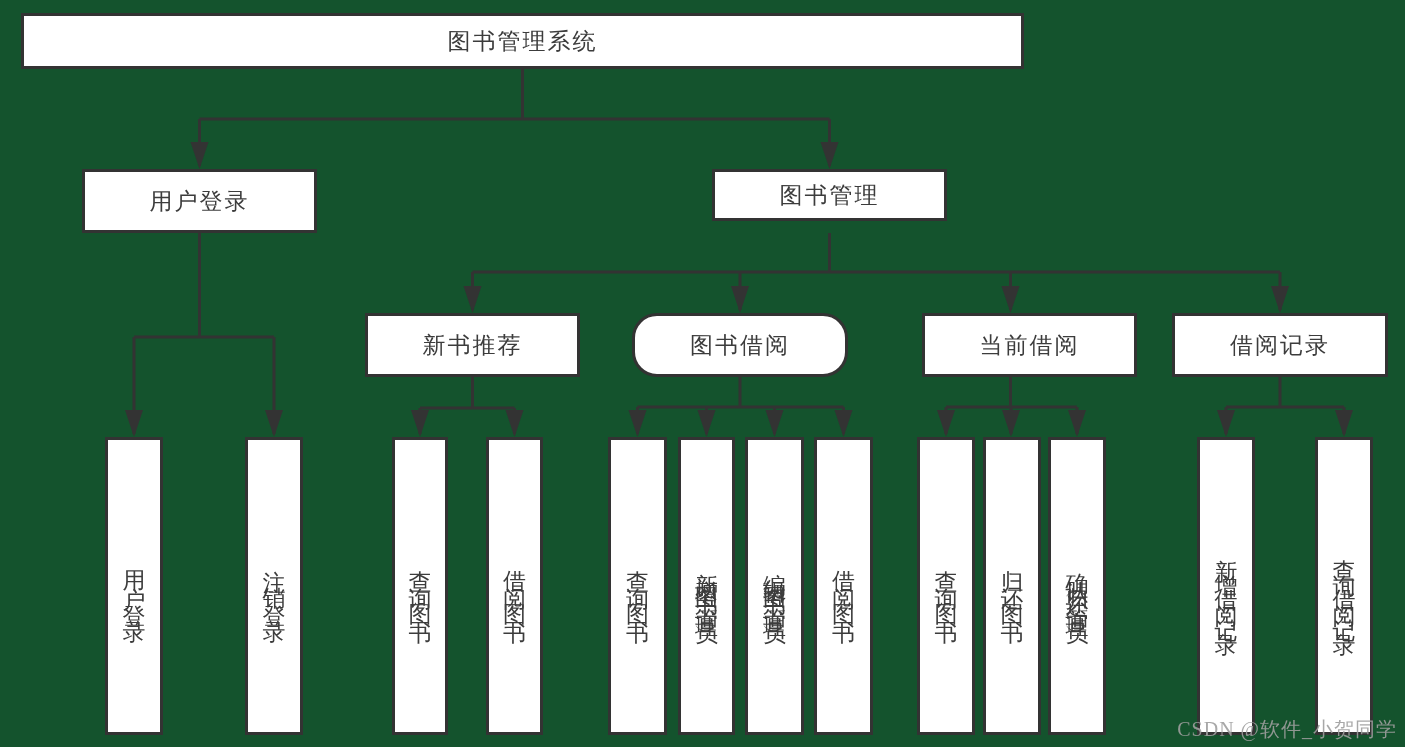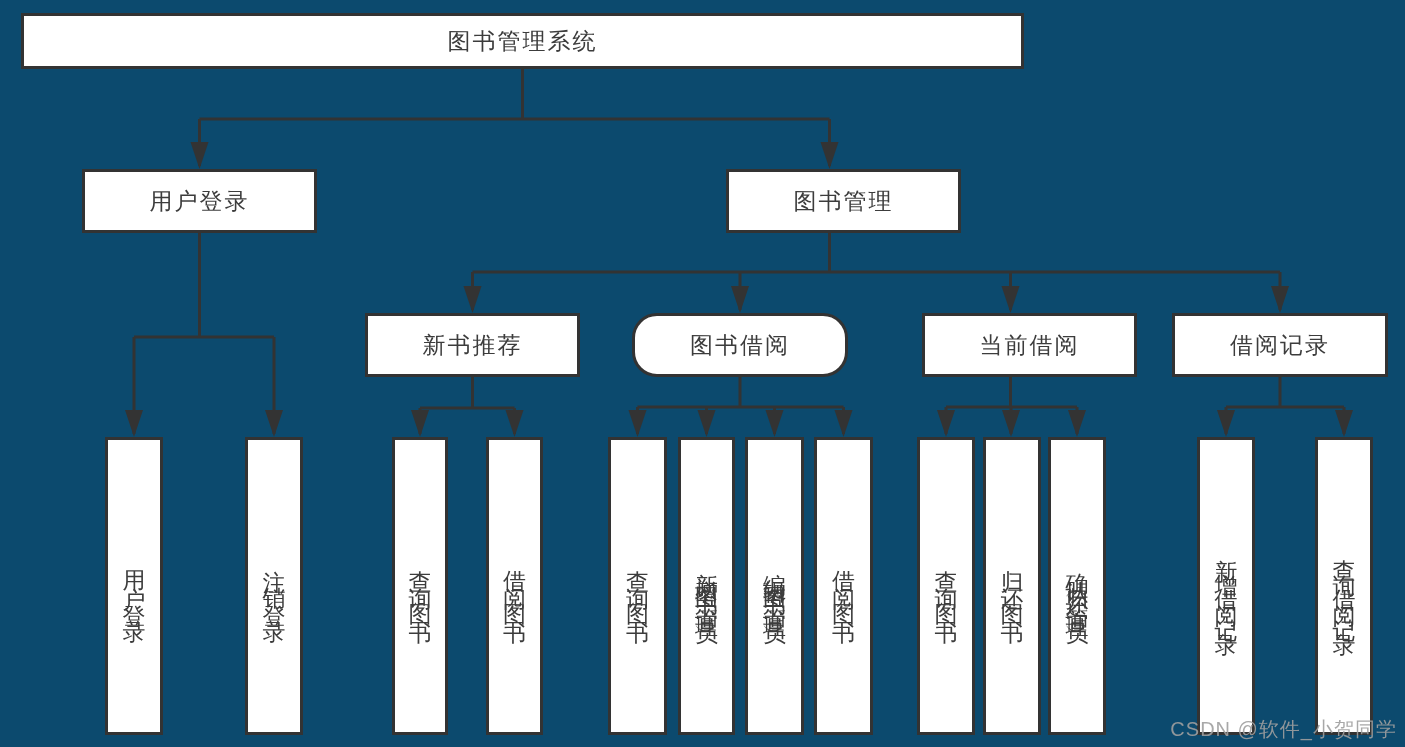--- a/index.html
+++ b/index.html
@@ -1,20 +1,20 @@
 <!DOCTYPE html>
 <html><head>
 <meta charset="utf-8">
 <style>
   html, body { margin: 0; padding: 0; background: #ffffff; }
   .stage {
     position: relative;
     width: 1405px;
     height: 747px;
-    background: #0c4a6e;
+    background: #14532d;
     font-family: "Liberation Sans", sans-serif;
     overflow: hidden;
   }
   svg.connectors {
     position: absolute;
     left: 0; top: 0;
     width: 1405px; height: 747px;
     pointer-events: none;
   }
   .node {
@@ -44,20 +44,21 @@
   .v8 .vlabel { letter-spacing: 7px;  }
   .watermark {
     position: absolute;
     top: 716px;
     right: 8px;
     font-size: 20px;
     color: rgba(158, 158, 158, 0.9);
     letter-spacing: 1px;
     white-space: nowrap;
     z-index: 5;
+    font-family: Liberation Serif, serif;
   }
 </style>
 </head>
 <body>
 
 <div class="stage">
 
   <svg class="connectors" viewBox="0 0 1405 747" xmlns="http://www.w3.org/2000/svg">
     <path fill="none" stroke="#333333" stroke-width="3" d="M522.5 69 V119 M199.5 119 H829.5 M199.5 119 V166 M829.5 119 V166
          M199.5 233 V337 M134 337 H274 M134 337 V434 M274 337 V434
@@ -89,21 +90,21 @@
     </g>
   </svg>
 
   <div class="node" style="left:21px; top:13px; width:1003px; height:56px;">
     <span class="hlabel">图书管理系统</span>
   </div>
 
   <div class="node" style="left:82px; top:169px; width:235px; height:64px;">
     <span class="hlabel">用户登录</span>
   </div>
-  <div class="node" style="left:712px; top:169px; width:235px; height:64px;margin-left:14px;">
+  <div class="node" style="left:712px; top:169px; width:235px; height:52px;">
     <span class="hlabel">图书管理</span>
   </div>
 
   <div class="node" style="left:365px; top:313px; width:215px; height:64px;">
     <span class="hlabel">新书推荐</span>
   </div>
   <div class="node" style="left:632px; top:313px; width:216px; height:64px;border-radius:25px;">
     <span class="hlabel">图书借阅</span>
   </div>
   <div class="node" style="left:922px; top:313px; width:215px; height:64px;">

